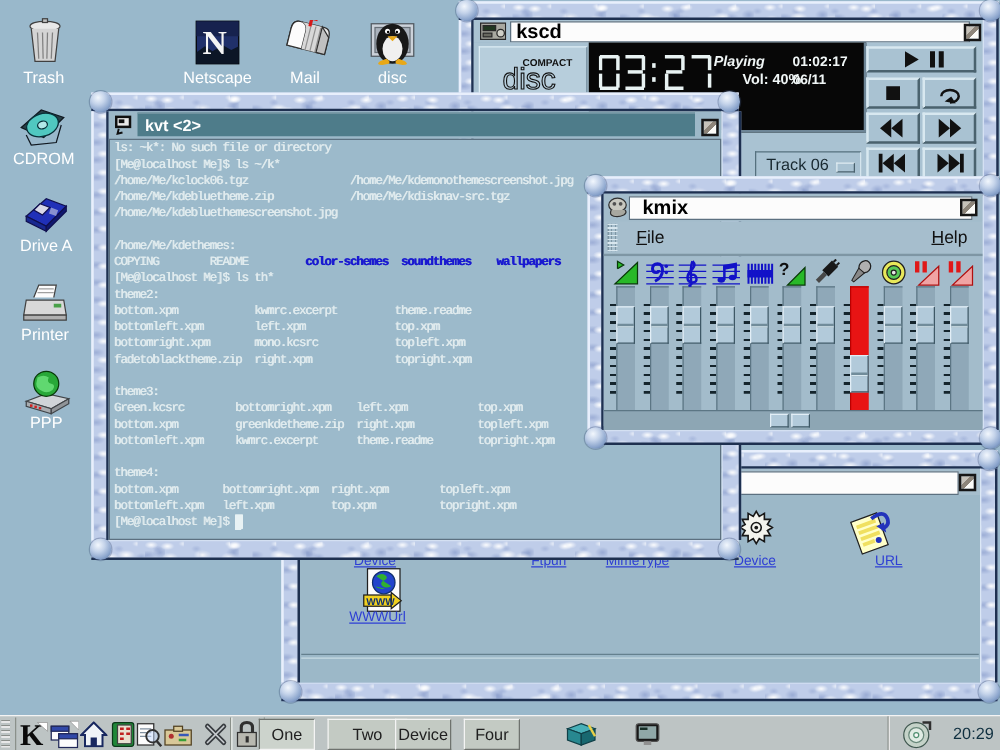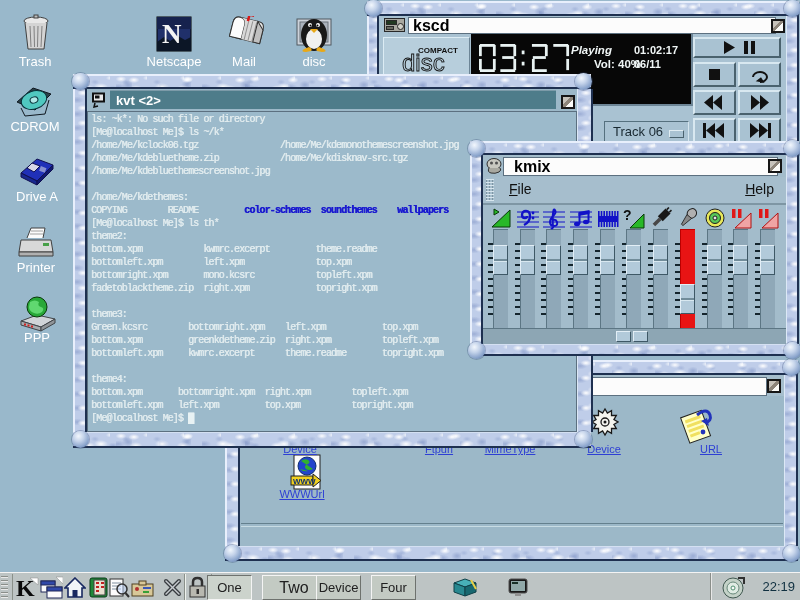--- a/index.html
+++ b/index.html
@@ -578,17 +578,17 @@
   <svg class="abs" style="left:722px;top:3px;" width="24" height="23" viewBox="0 0 24 23">
     <circle cx="11" cy="12" r="10" fill="#c4d2c8" stroke="#405850"></circle>
     <circle cx="11" cy="12" r="6" fill="#e0ece4" stroke="#68887a"></circle>
     <circle cx="11" cy="12" r="2" fill="#f8f8f8" stroke="#509070"></circle>
     <path d="M16 2 L22 2 L22 8" fill="none" stroke="#303030" stroke-width="2"></path>
   </svg>
   <div class="abs" style="left:710px;top:0px;width:1px;height:28px;background:#8a8e8a;"></div>
   <div class="abs" style="left:711px;top:0px;width:1px;height:28px;background:#e8e8e8;"></div>
 </div>
   <div class="abs" style="left:207px;top:2px;width:45px;height:25px;background:#ccd3cc;border:1px solid;border-color:#6e726e #f4f4f4 #f4f4f4 #6e726e;box-sizing:border-box;text-align:center;font-size:13px;line-height:23px;color:#202020;">One</div>
-  <div class="abs" style="left:262px;top:2px;width:64px;height:25px;background:#c3cac3;border:1px solid;border-color:#f4f4f4 #6e726e #6e726e #f4f4f4;box-sizing:border-box;text-align:center;font-size:16px;line-height:23px;color:#202020;">Two</div>
+  <div class="abs" style="left:262px;top:2px;width:64px;height:25px;background:#c3cac3;border:1px solid;border-color:#f4f4f4 #6e726e #6e726e #f4f4f4;box-sizing:border-box;text-align:center;font-size:13px;line-height:23px;color:#202020;">Two</div>
   <div class="abs" style="left:316px;top:2px;width:45px;height:25px;background:#c3cac3;border:1px solid;border-color:#f4f4f4 #6e726e #6e726e #f4f4f4;box-sizing:border-box;text-align:center;font-size:13px;line-height:23px;color:#202020;">Device</div>
   <div class="abs" style="left:371px;top:2px;width:45px;height:25px;background:#c3cac3;border:1px solid;border-color:#f4f4f4 #6e726e #6e726e #f4f4f4;box-sizing:border-box;text-align:center;font-size:13px;line-height:23px;color:#202020;">Four</div>
-  <div class="abs" style="right:5px;top:6px;font-size:13px;color:#103040;">22:19</div>
+  <div class="abs" style="right:5px;top:6px;font-size:13px;color:#103040;">20:29</div>
 </div>
 
 </body></html>

